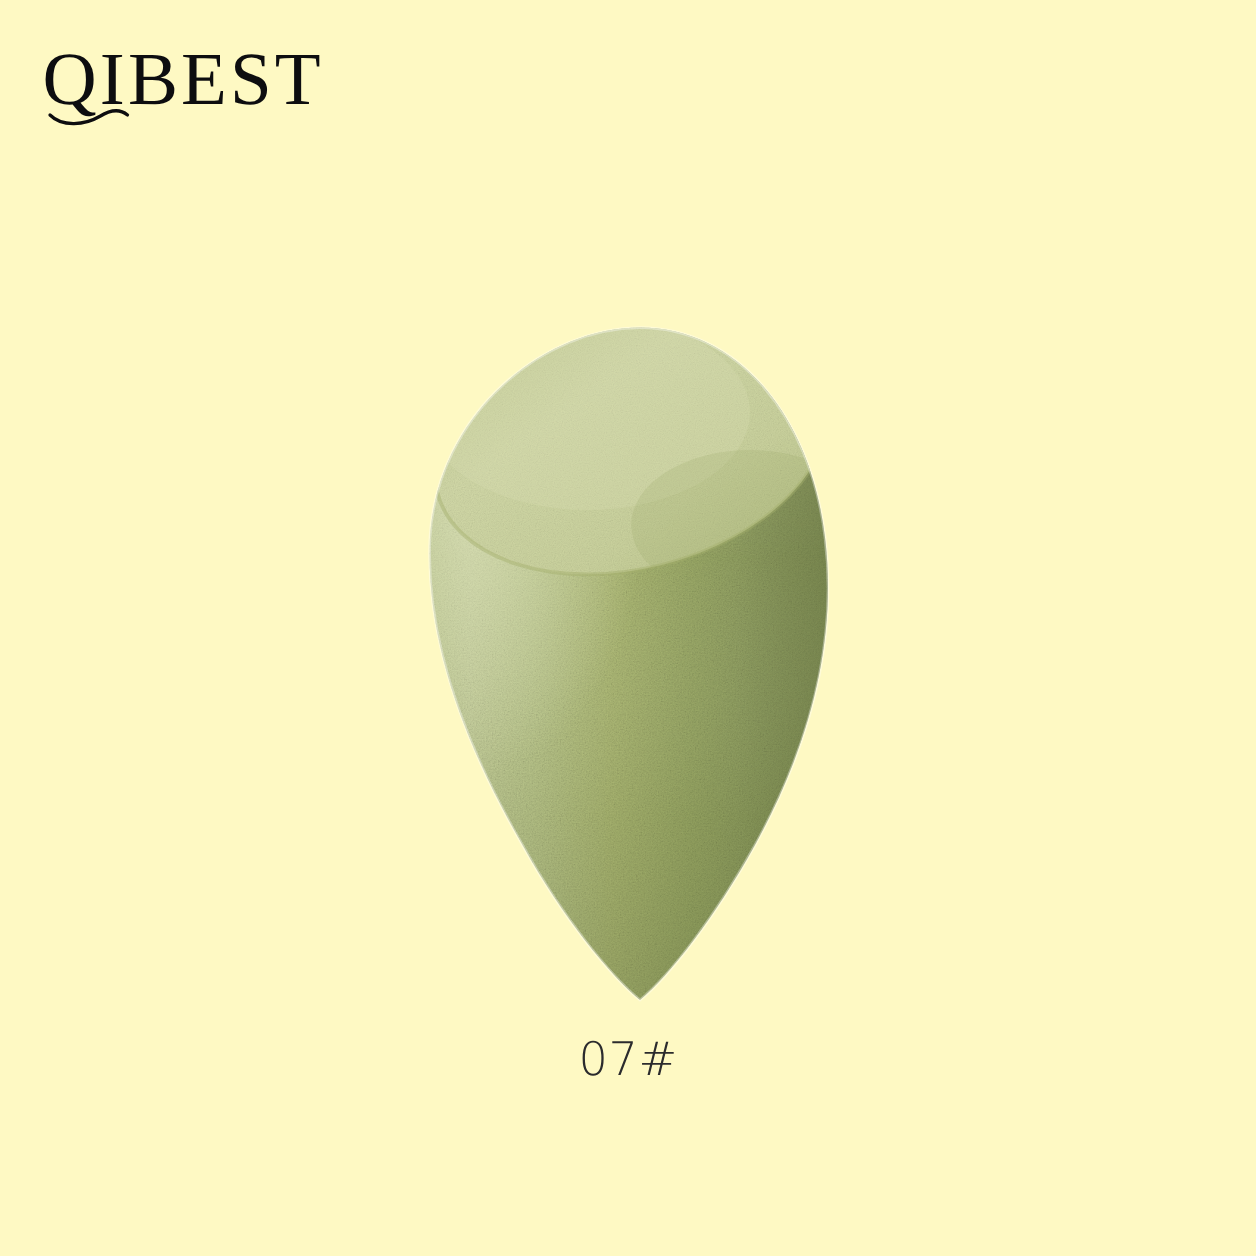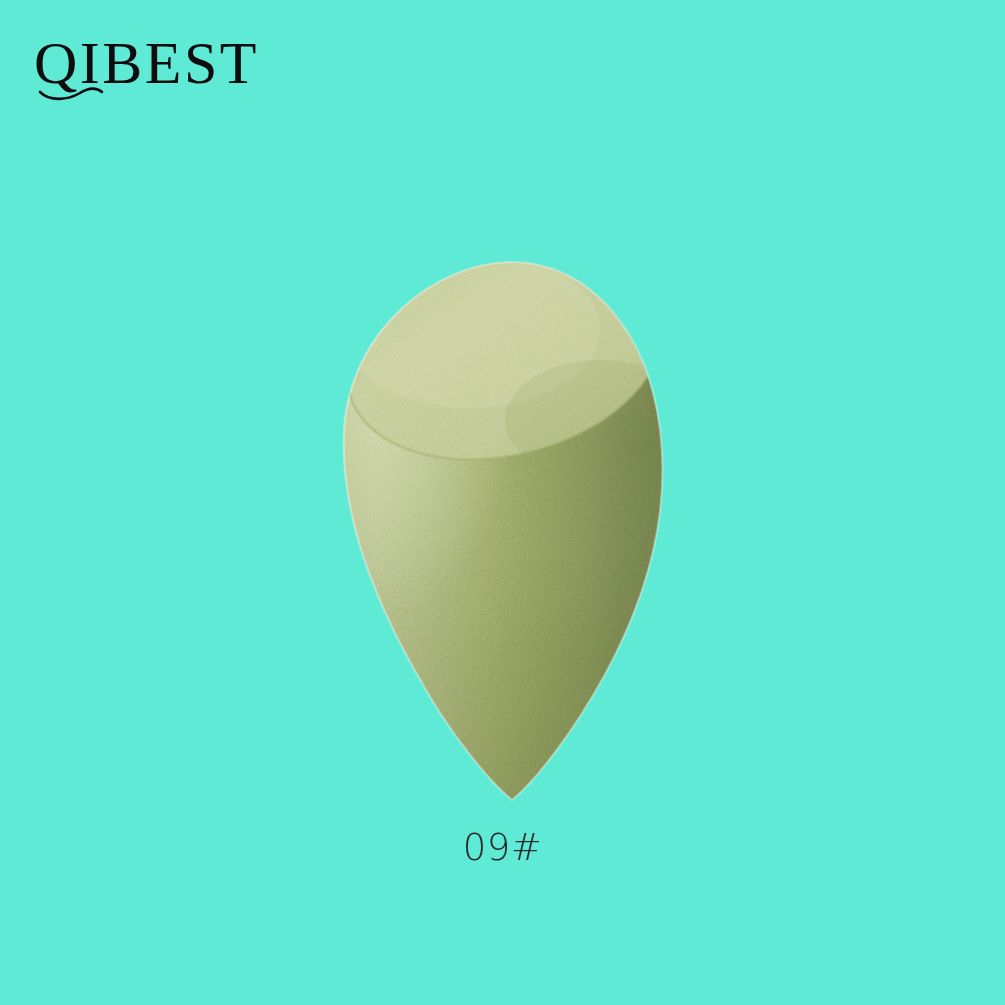--- a/index.html
+++ b/index.html
@@ -8,21 +8,21 @@
     padding: 0;
     background: #ffffff;
   }
   body {
     font-family: "Liberation Sans", sans-serif;
   }
   #page {
     position: relative;
     width: 1005px;
     height: 1005px;
-    background: #5eead4;
+    background: #fef9c3;
     overflow: hidden;
   }
 
   
   #brand-logo {
     position: absolute;
     left: 34px;
     top: 30px;
     width: 300px;
     height: 72px;
@@ -171,15 +171,15 @@
           <ellipse cx="505" cy="355" rx="160" ry="100" transform="rotate(-14 505 355)" fill="none" stroke="#a3b06c" stroke-width="3" opacity="0.45"></ellipse>
         </g>
       </g>
 
       <g>
         <use href="#bodyPath" fill="none" stroke="#ffffff" stroke-width="2.2" opacity="0.35"></use>
       </g>
     </svg>
   </div>
 
-  <div id="shade-label">09#</div>
+  <div id="shade-label">07#</div>
 
 </div>
 
 </body></html>

